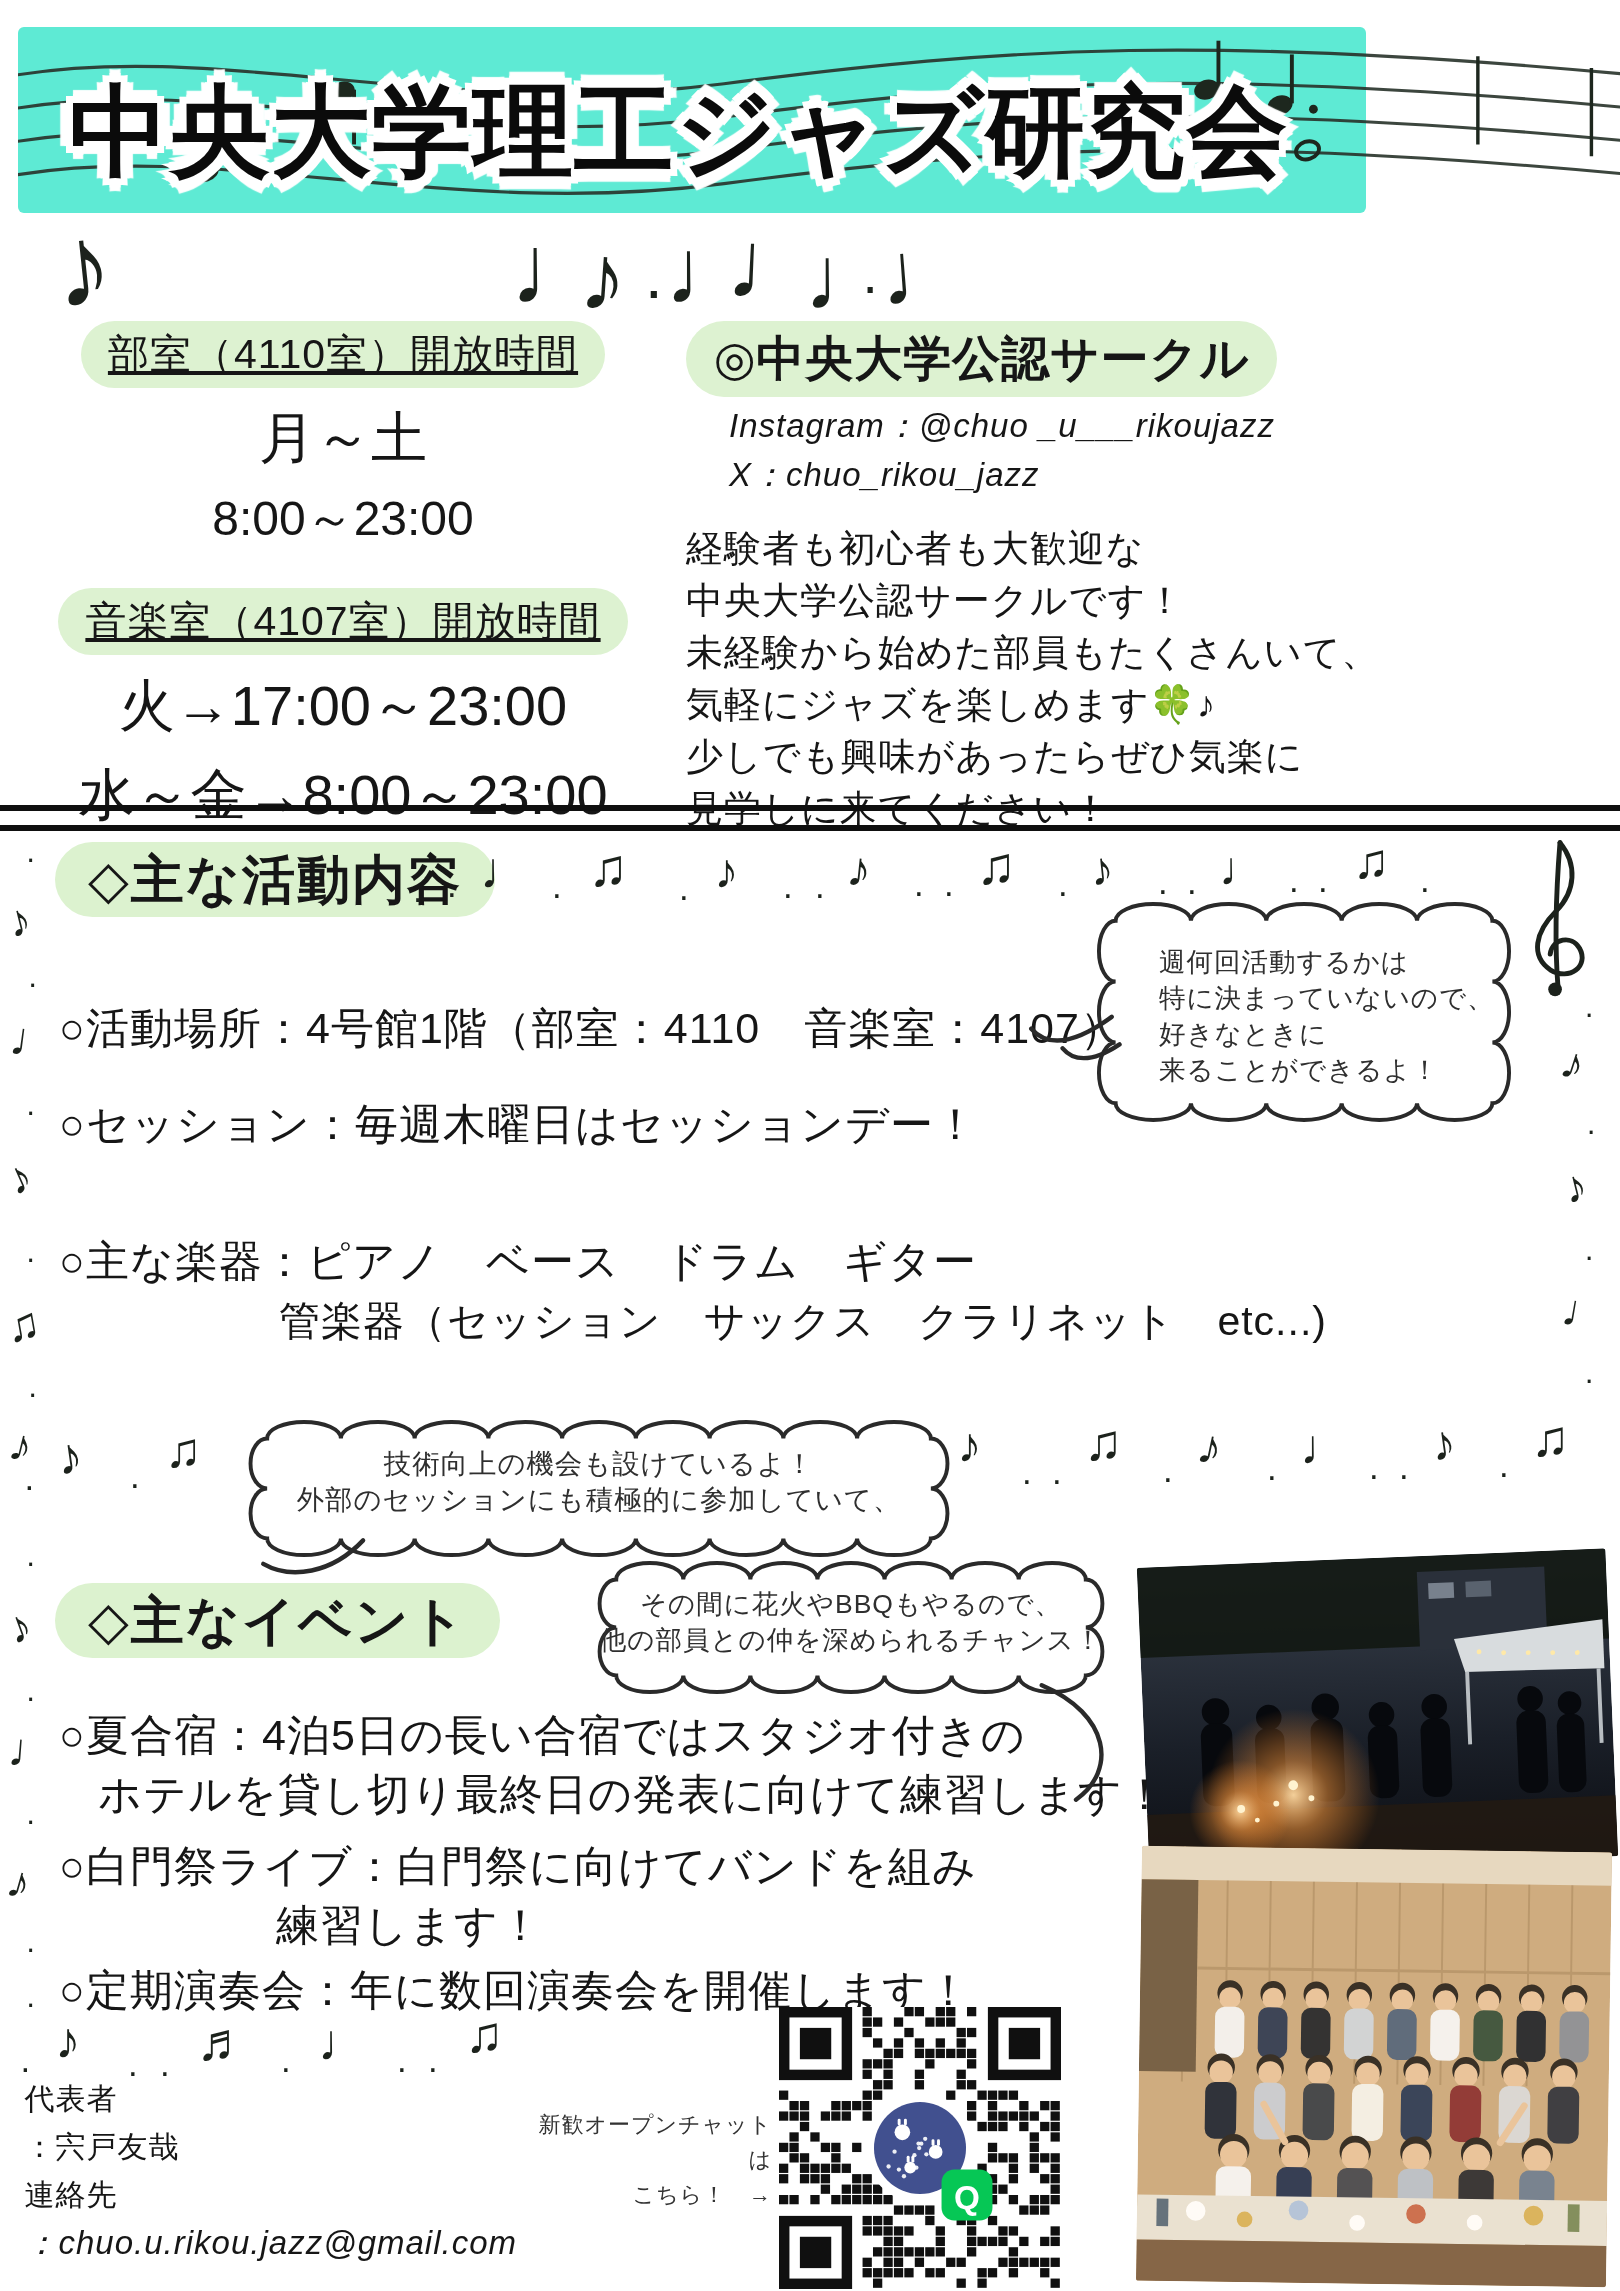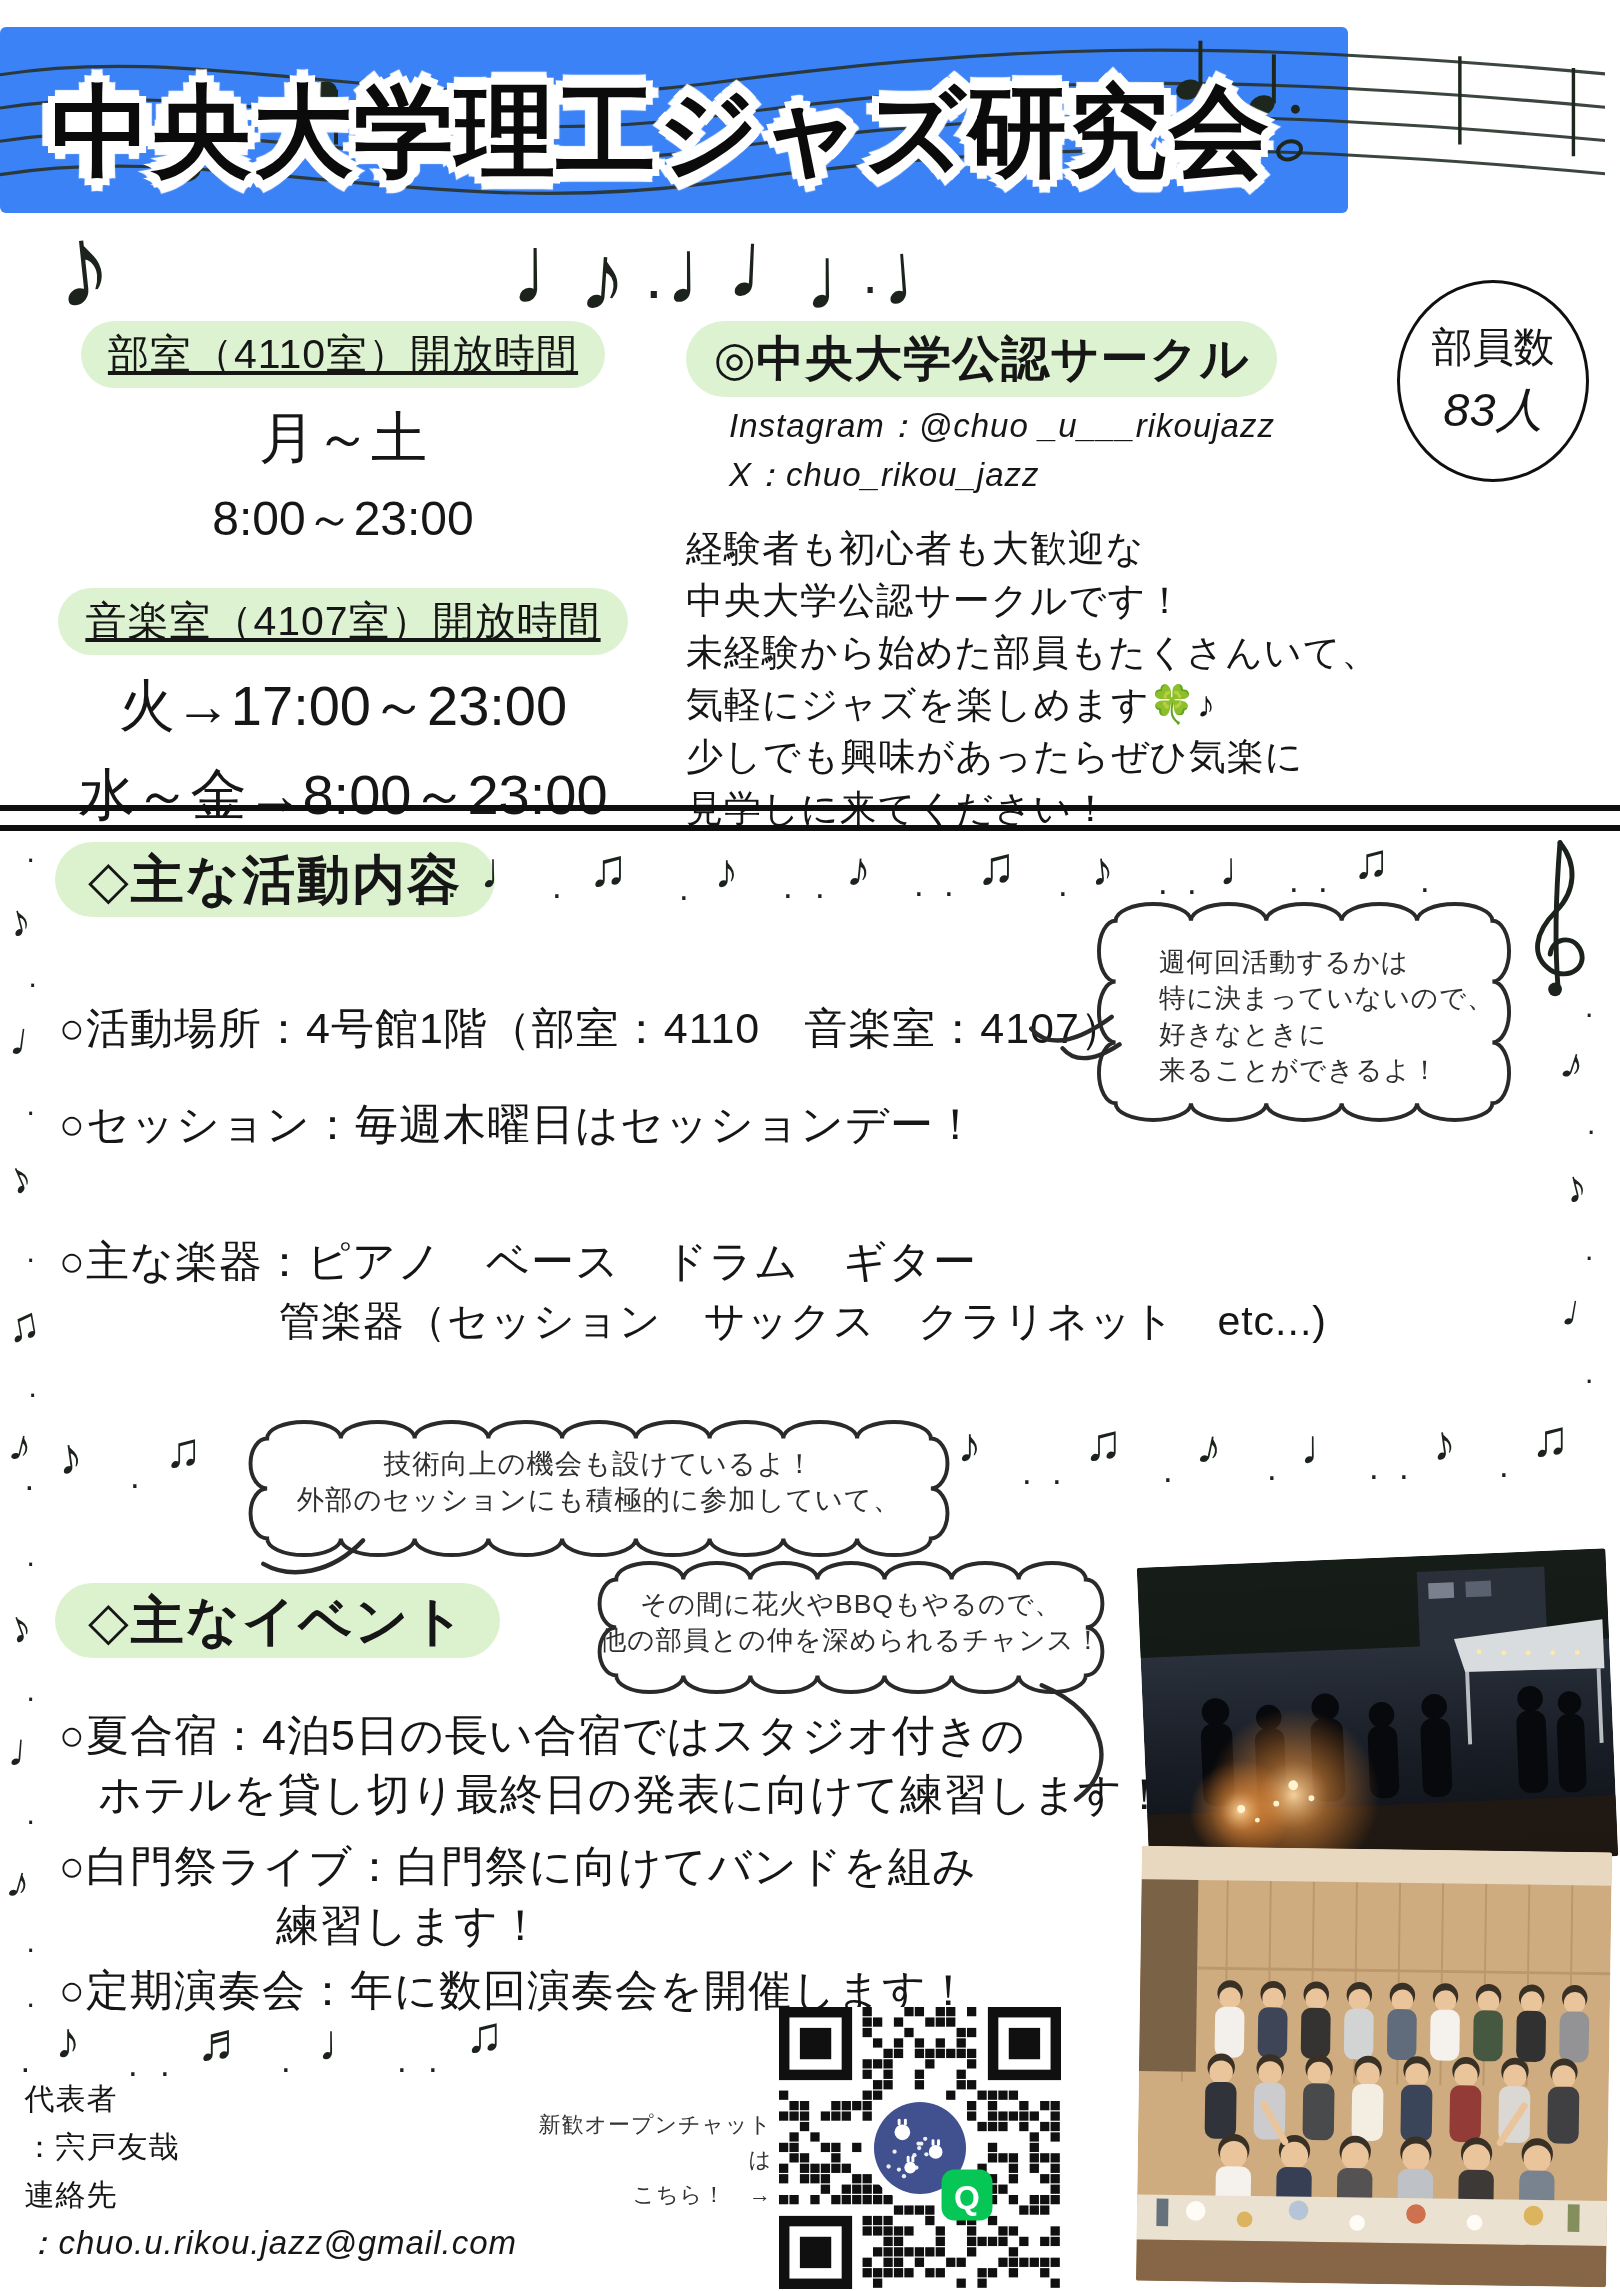--- a/index.html
+++ b/index.html
@@ -1,19 +1,19 @@
 <!DOCTYPE html>
 <html><head>
 <meta charset="utf-8">
 <style>
   html,body{margin:0;padding:0;background:#ffffff;}
   #page{position:relative;width:1620px;height:2292px;background:#fff;overflow:hidden;
         color:#161616;font-family:"Liberation Sans","DejaVu Sans",sans-serif;}
   
-  #band{position:absolute;left:0;top:27.4px;width:1348px;height:186px;background:#3b82f6;border-radius:5.9px;}
+  #band{position:absolute;left:18px;top:27.4px;width:1348px;height:186px;background:#5eead4;border-radius:5.9px;}
   #band svg{position:absolute;left:0;top:0;}
   #main-title{position:absolute;left:51px;top:39px;z-index:3;font-size:100px;font-weight:900;
     letter-spacing:1px;white-space:nowrap;color:#0b0b0b;
     text-shadow:0 8.8px 0 #fff,0 -8.8px 0 #fff,8.8px 0 0 #fff,-8.8px 0 0 #fff,
       6.9px 6.9px 0 #fff,-6.9px 6.9px 0 #fff,6.9px -6.9px 0 #fff,-6.9px -6.9px 0 #fff,
       0 12.7px 1px #fff,0 -12.7px 1px #fff,12.7px 0 1px #fff,-12.7px 0 1px #fff;}
   
   #member-badge{position:absolute;left:1397px;top:280px;width:186px;height:196px;border:3.9px solid #101010;
     border-radius:50%;display:flex;flex-direction:column;align-items:center;justify-content:center;z-index:4;background:#fff;}
   #member-badge .lbl{font-size:41px;}
@@ -84,24 +84,20 @@
         <path d="M342 64 L342 120"></path>
         <path d="M1225 62 L1225 14"></path>
         <path d="M1300 78 L1300 28"></path>
         <ellipse cx="1316" cy="126" rx="12" ry="9" transform="rotate(-18 1316 126)"></ellipse>
         <path d="M1490 30 L1490 120 M1606 42 L1606 132" stroke-width="3.5"></path>
       </g>
     </svg>
     <div id="main-title">中央大学理工ジャズ研究会</div>
   </div>
 
-  <div id="member-badge">
-    <div class="lbl">部員数</div>
-    <div class="cnt">83人</div>
-  </div>
 
   <div id="hours">
     <span class="pill h">部室（4110室）開放時間</span>
     <div class="t1">月～土</div>
     <div class="t2">8:00～23:00</div>
     <div class="gap"><span class="pill h">音楽室（4107室）開放時間</span></div>
     <div class="t1">火→17:00～23:00</div>
     <div class="t1">水～金→8:00～23:00</div>
   </div>
 

